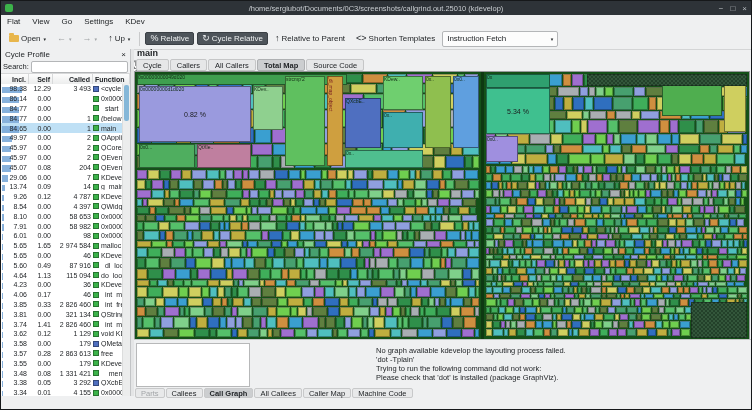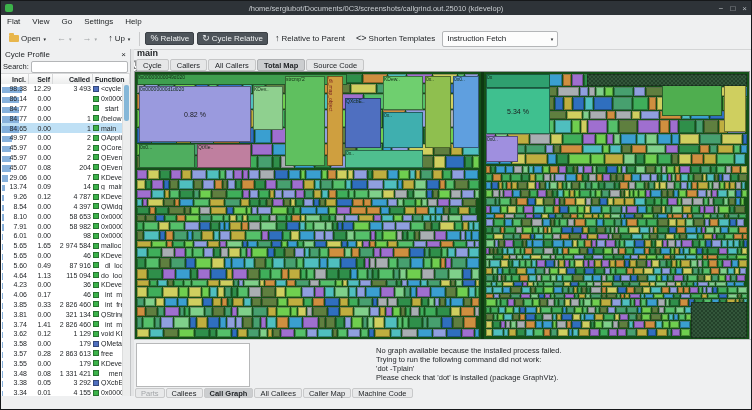--- a/index.html
+++ b/index.html
@@ -94,21 +94,21 @@
       <span>□</span>
       <span>×</span>
     </span>
   </div>
 
   <div class="menubar">
     <span class="menu-item">Flat</span>
     <span class="menu-item">View</span>
     <span class="menu-item">Go</span>
     <span class="menu-item">Settings</span>
-    <span class="menu-item">Help</span>
+    <span class="menu-item">KDev</span>
   </div>
 
   <div class="toolbar">
     <span class="tbtn">
       <span class="folder"></span>
       <span>Open</span>
       <span class="caret">▾</span>
     </span>
     <span class="tbtn disabled">
       <span class="ic">←</span>
@@ -2169,23 +2169,23 @@
       <div class="block" style="left: 589px; top: 4px; width: 22px; height: 56px; background: rgb(207, 207, 95);">
         <span class="bl">0x0..</span>
       </div>
       <div class="checker" style="left: 452px; top: 2px; width: 160px; height: 12px;"></div>
       <div class="checker" style="left: 556px; top: 230px; width: 56px; height: 36px;"></div>
     </div>
 
   <div class="bottom">
     <div class="minimap"></div>
     <div class="gmsg">
-        <div>No graph available because the installed process failed.</div>
+        <div>No graph available kdevelop the layouting process failed.</div>
+        <div>'dot -Tplain'</div>
         <div>Trying to run the following command did not work:</div>
-        <div>'dot -Tplain'</div>
         <div>Please check that 'dot' is installed (package GraphViz).</div>
       </div>
   </div>
 
   <div class="bottom-tabs">
       <span class="btab disabled">Parts</span>
       <span class="btab">Callees</span>
       <span class="btab active">Call Graph</span>
       <span class="btab">All Callees</span>
       <span class="btab">Caller Map</span>

